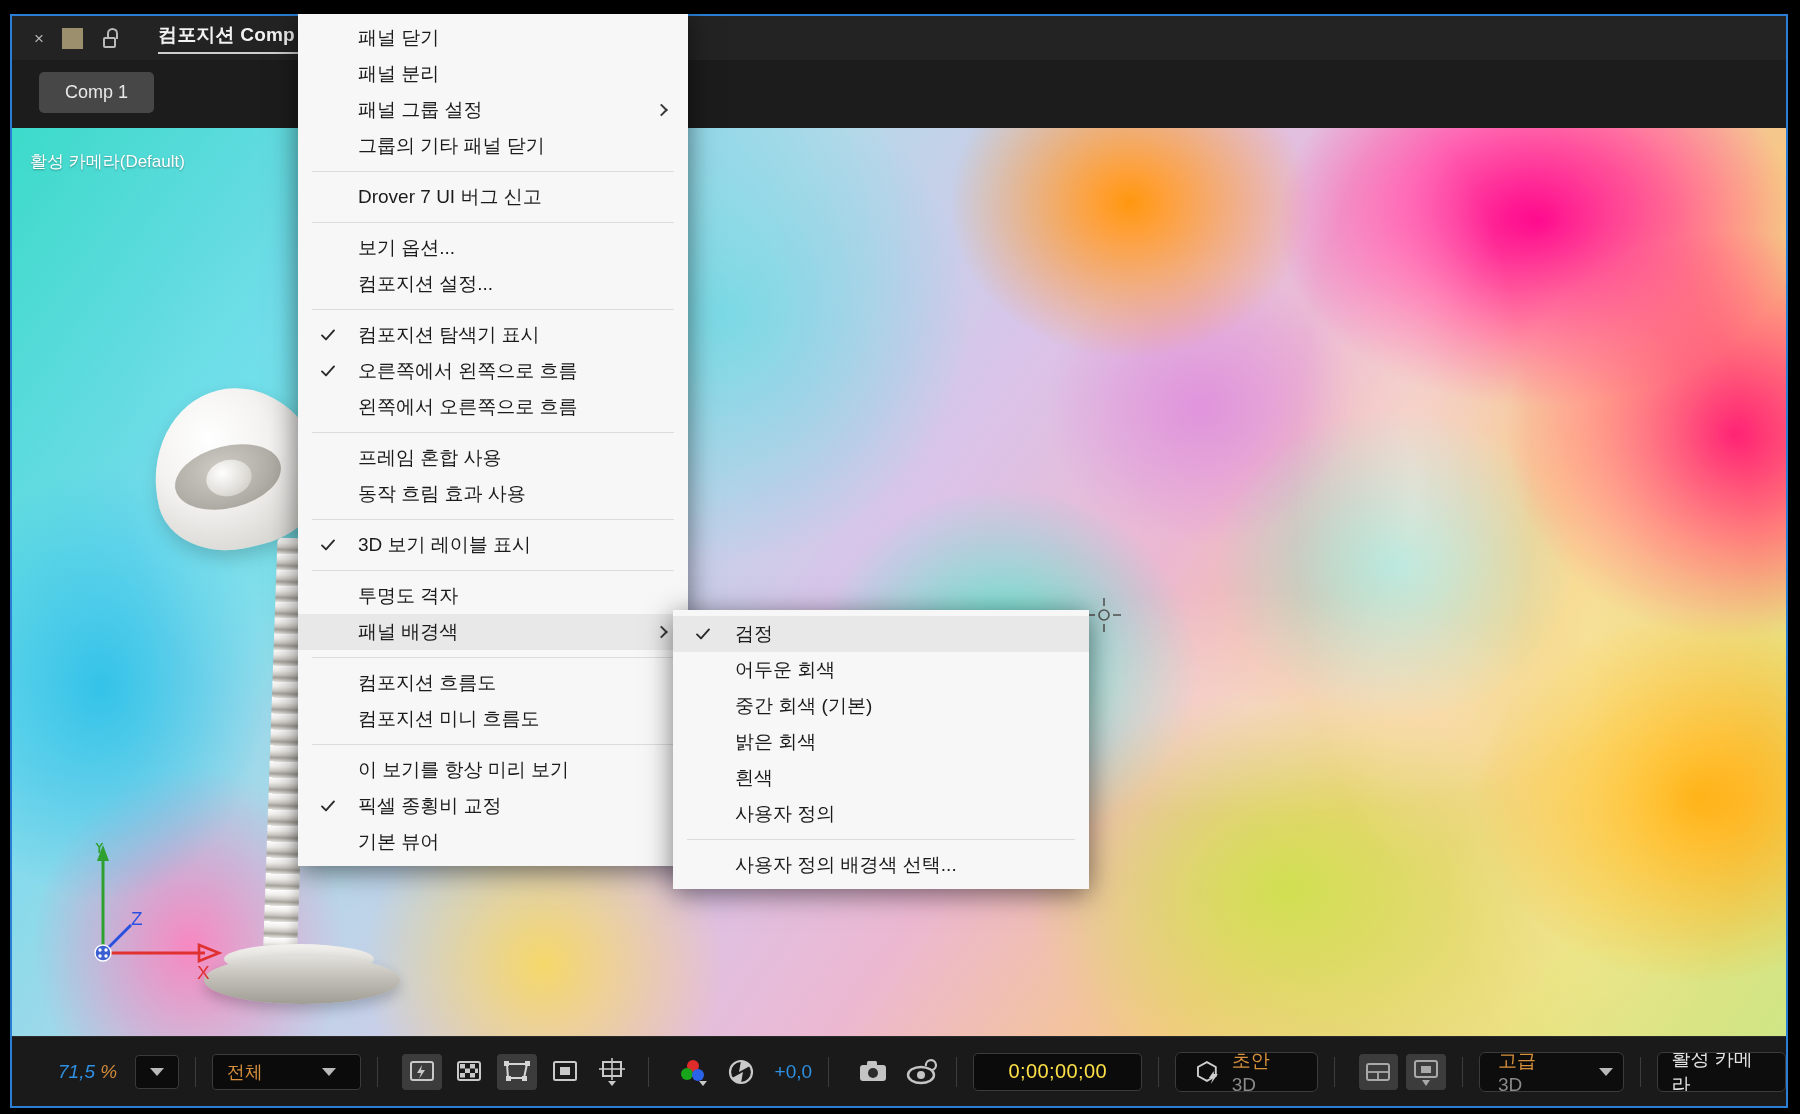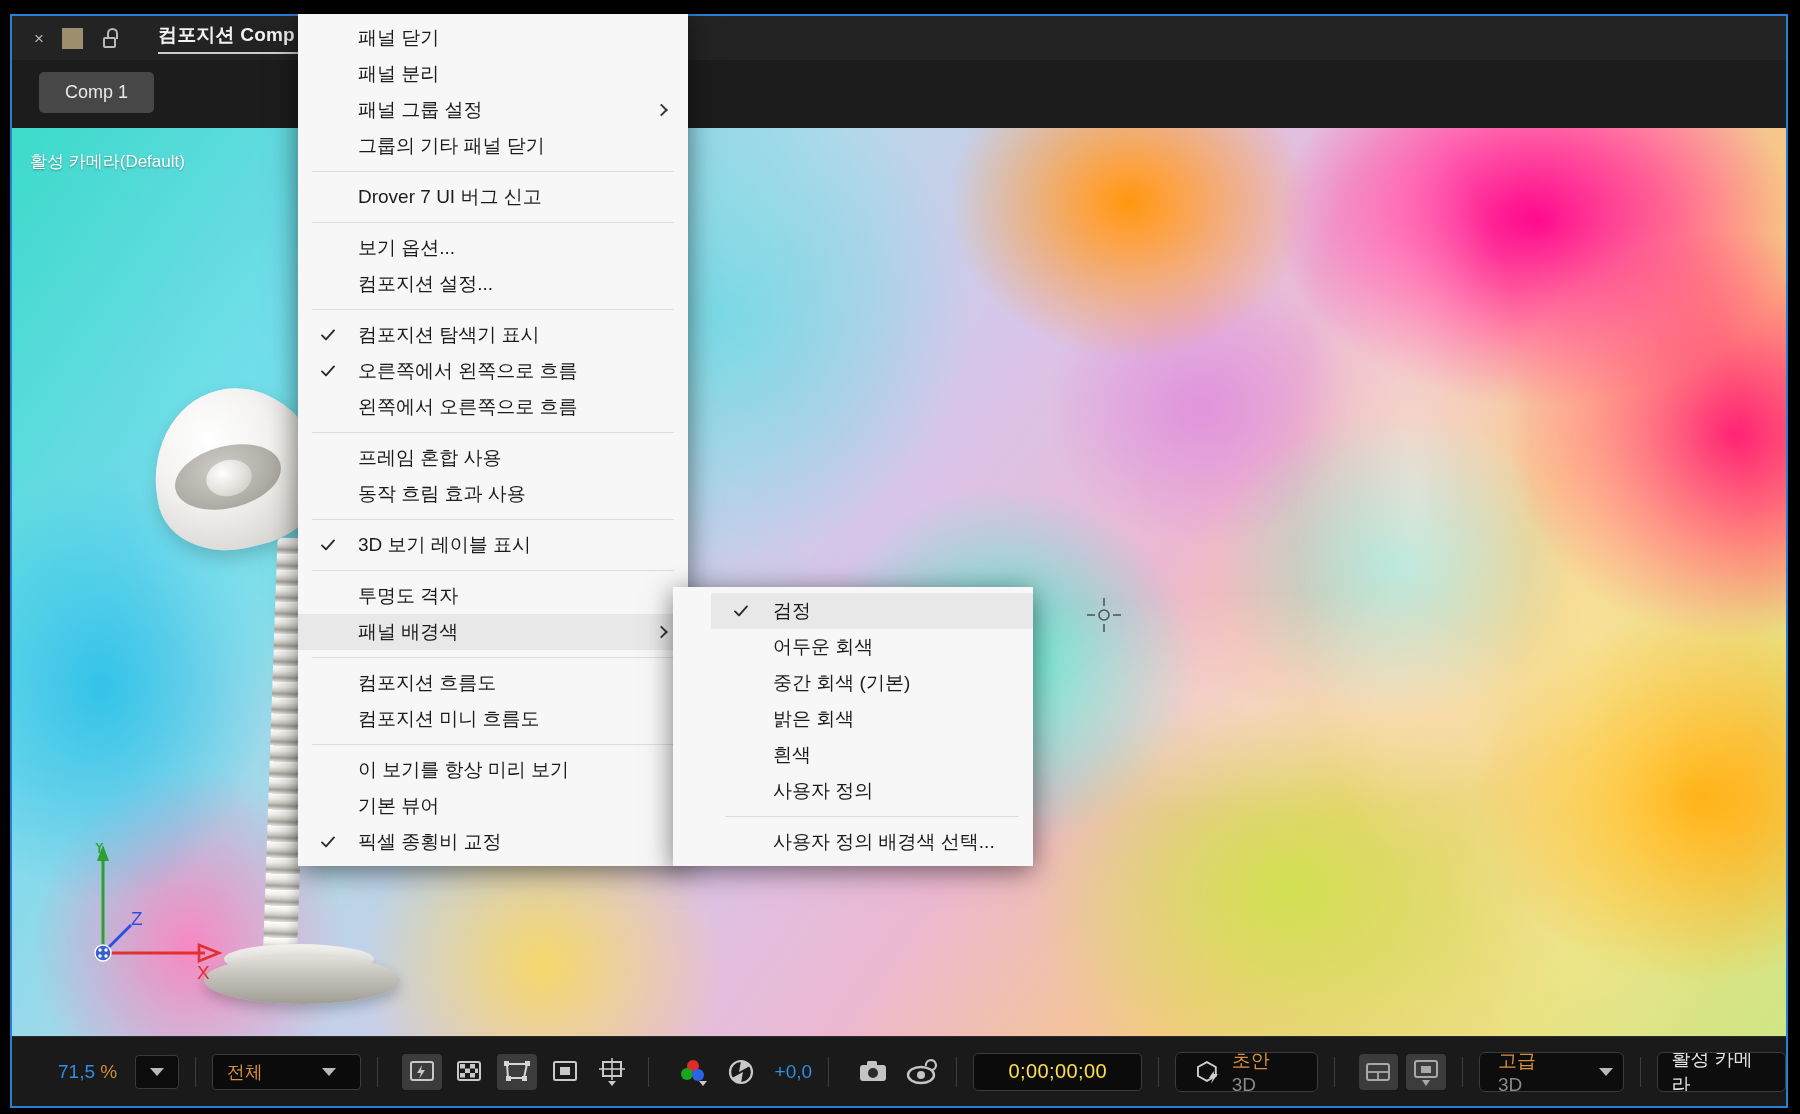--- a/index.html
+++ b/index.html
@@ -171,21 +171,21 @@
   #gizmo { position:absolute; left:75px; top:715px; width:145px; height:140px; z-index:7; }
 
   
   #bottombar {
     position:absolute; left:0; bottom:0; width:100%; height:70px;
     background:#1a1a1a;
     display:flex; align-items:center;
     border-top:1px solid #2b2b2b;
   }
   .bb-zoom {
-    margin-left:46px; font-size:19px; color:#2f8fe0; white-space:nowrap;
+    margin-left:46px; font-size:19px; color:#2f8fe0; white-space:nowrap;font-style:italic;
   }
   .bb-zoom .pct { color:#d08a3a; }
   .dd-btn {
     margin-left:18px; width:44px; height:34px;
     background:#0c0c0c; border:1px solid #3a3a3a; border-radius:4px;
     display:flex; align-items:center; justify-content:center;
   }
   .chev { width:0;height:0;border-left:7px solid transparent;border-right:7px solid transparent;border-top:8px solid #b9b9b9; }
   .sep { width:1px; height:30px; background:#3d3d3d; margin:0 16px; }
   .bb-select {
@@ -225,21 +225,21 @@
   .menu {
     position:absolute;
     background:#f7f7f7;
     box-shadow:0 5px 26px rgba(0,0,0,.52);
     z-index:60;
     padding:6px 0;
     font-size:19px;
     color:#1b1b1b;
   }
   #menu-main { left:298px; top:14px; width:390px; }
-  #menu-sub  { left:673px; top:587px; width:360px;padding-left:38px; }
+  #menu-sub  { left:673px; top:610px; width:416px; }
 
   .mi {
     position:relative; height:36px;
     display:flex; align-items:center;
     padding:0 18px 0 20px;
     white-space:nowrap;
   }
   .mi .chk {
     position:absolute; left:22px; top:50%; transform:translateY(-50%);
     width:16px; height:16px;
@@ -544,27 +544,27 @@
         <span class="lbl">컴포지션 흐름도</span>
       </div>
       <div class="mi">
         <span class="lbl">컴포지션 미니 흐름도</span>
       </div>
       <div class="msep"></div>
       <div class="mi">
         <span class="lbl">이 보기를 항상 미리 보기</span>
       </div>
       <div class="mi">
-        <span class="lbl">기본 뷰어</span>
-      </div>
-      <div class="mi">
         <svg class="chk" viewBox="0 0 16 16">
           <path d="M2 8.4 L6 12.4 L14 3.4" fill="none" stroke="#2b2b2b" stroke-width="1.9" stroke-linecap="round" stroke-linejoin="round"></path>
         </svg>
         <span class="lbl">픽셀 종횡비 교정</span>
+      </div>
+      <div class="mi">
+        <span class="lbl">기본 뷰어</span>
       </div>
     </div>
 
   <div class="menu" id="menu-sub">
       <div class="mi hl">
         <svg class="chk" viewBox="0 0 16 16">
           <path d="M2 8.4 L6 12.4 L14 3.4" fill="none" stroke="#2b2b2b" stroke-width="1.9" stroke-linecap="round" stroke-linejoin="round"></path>
         </svg>
         <span class="lbl">검정</span>
       </div>

